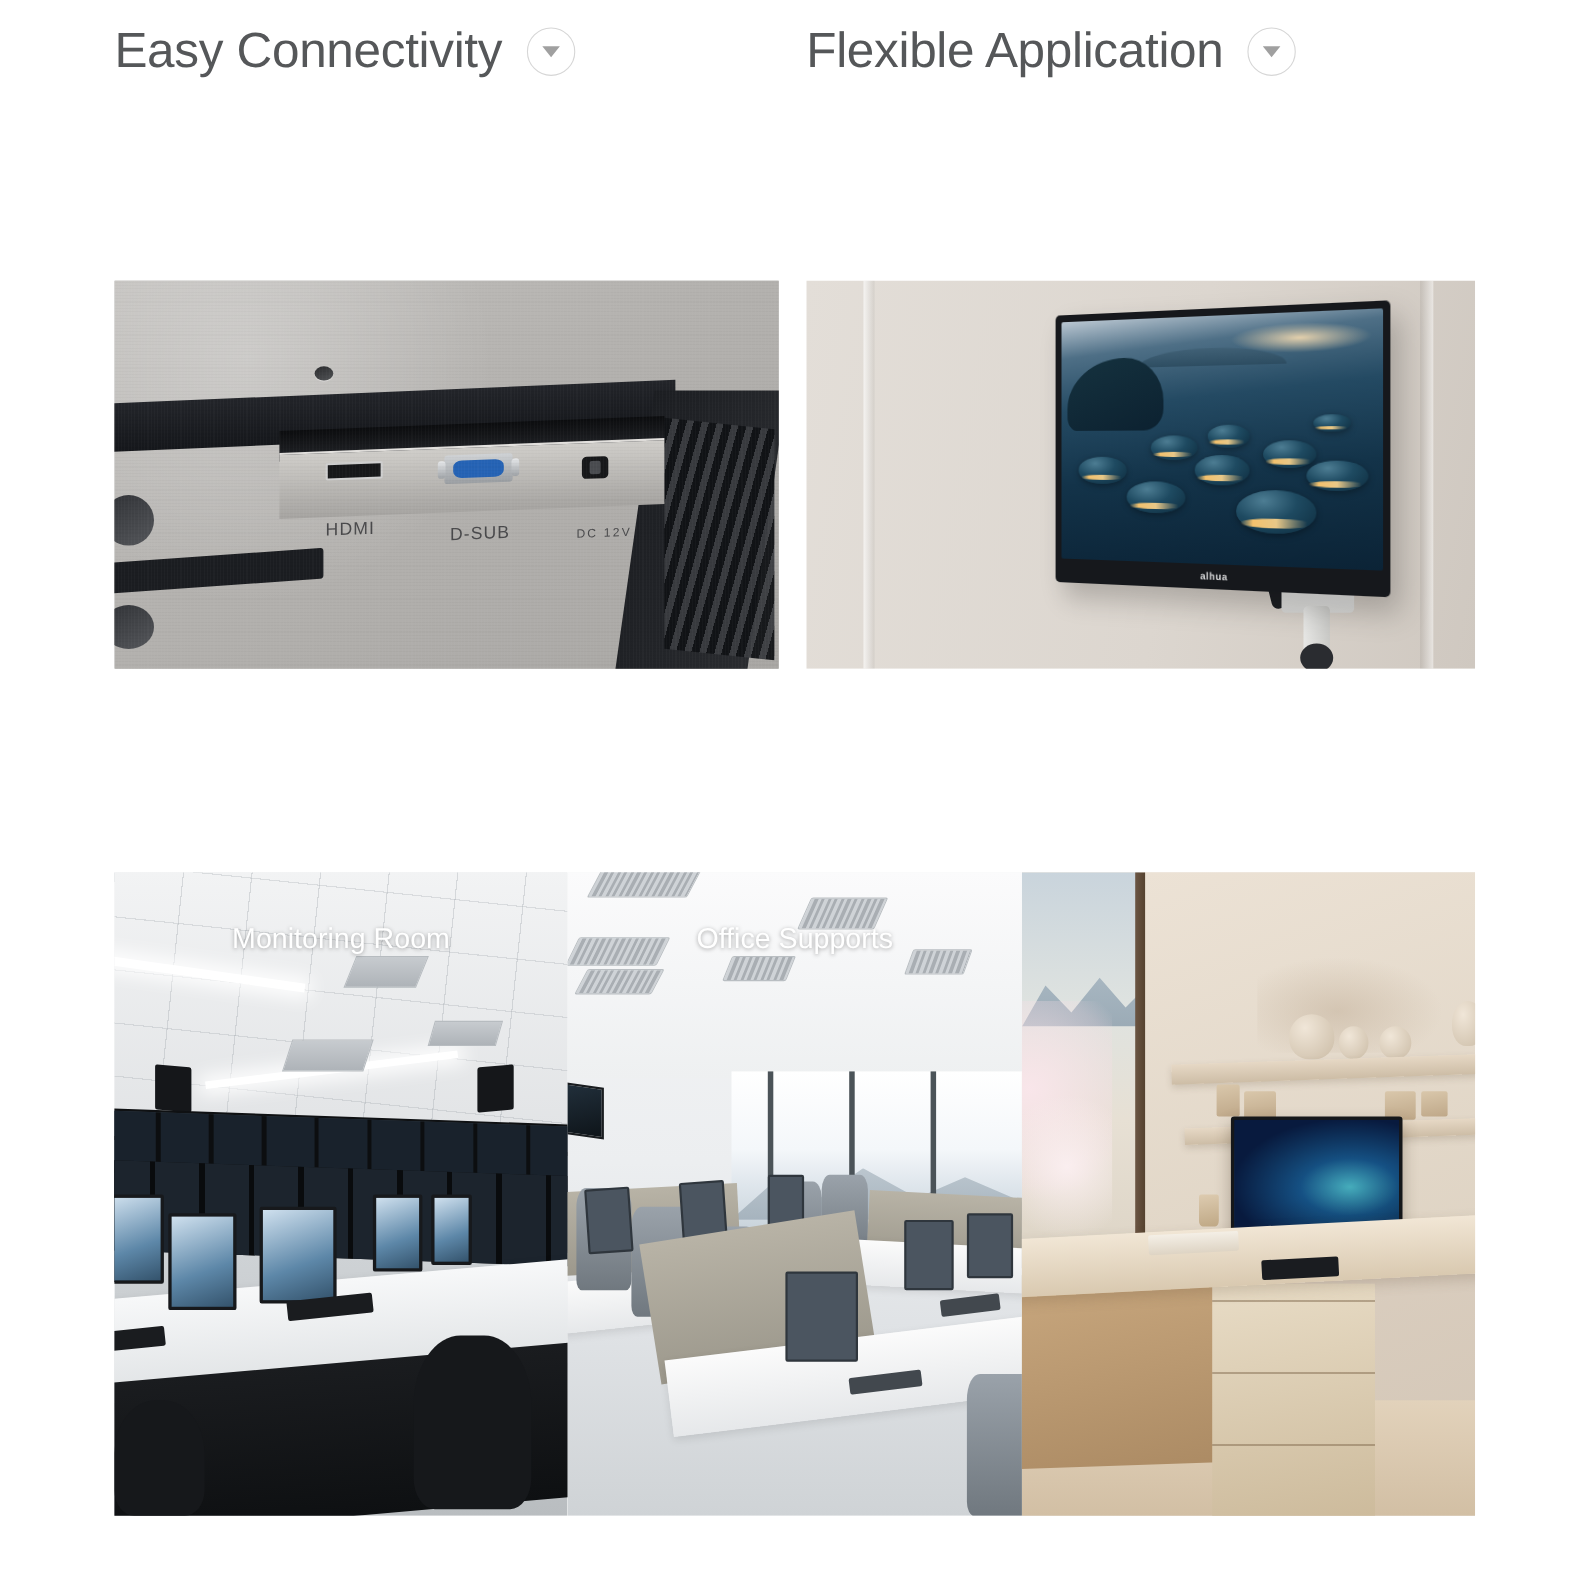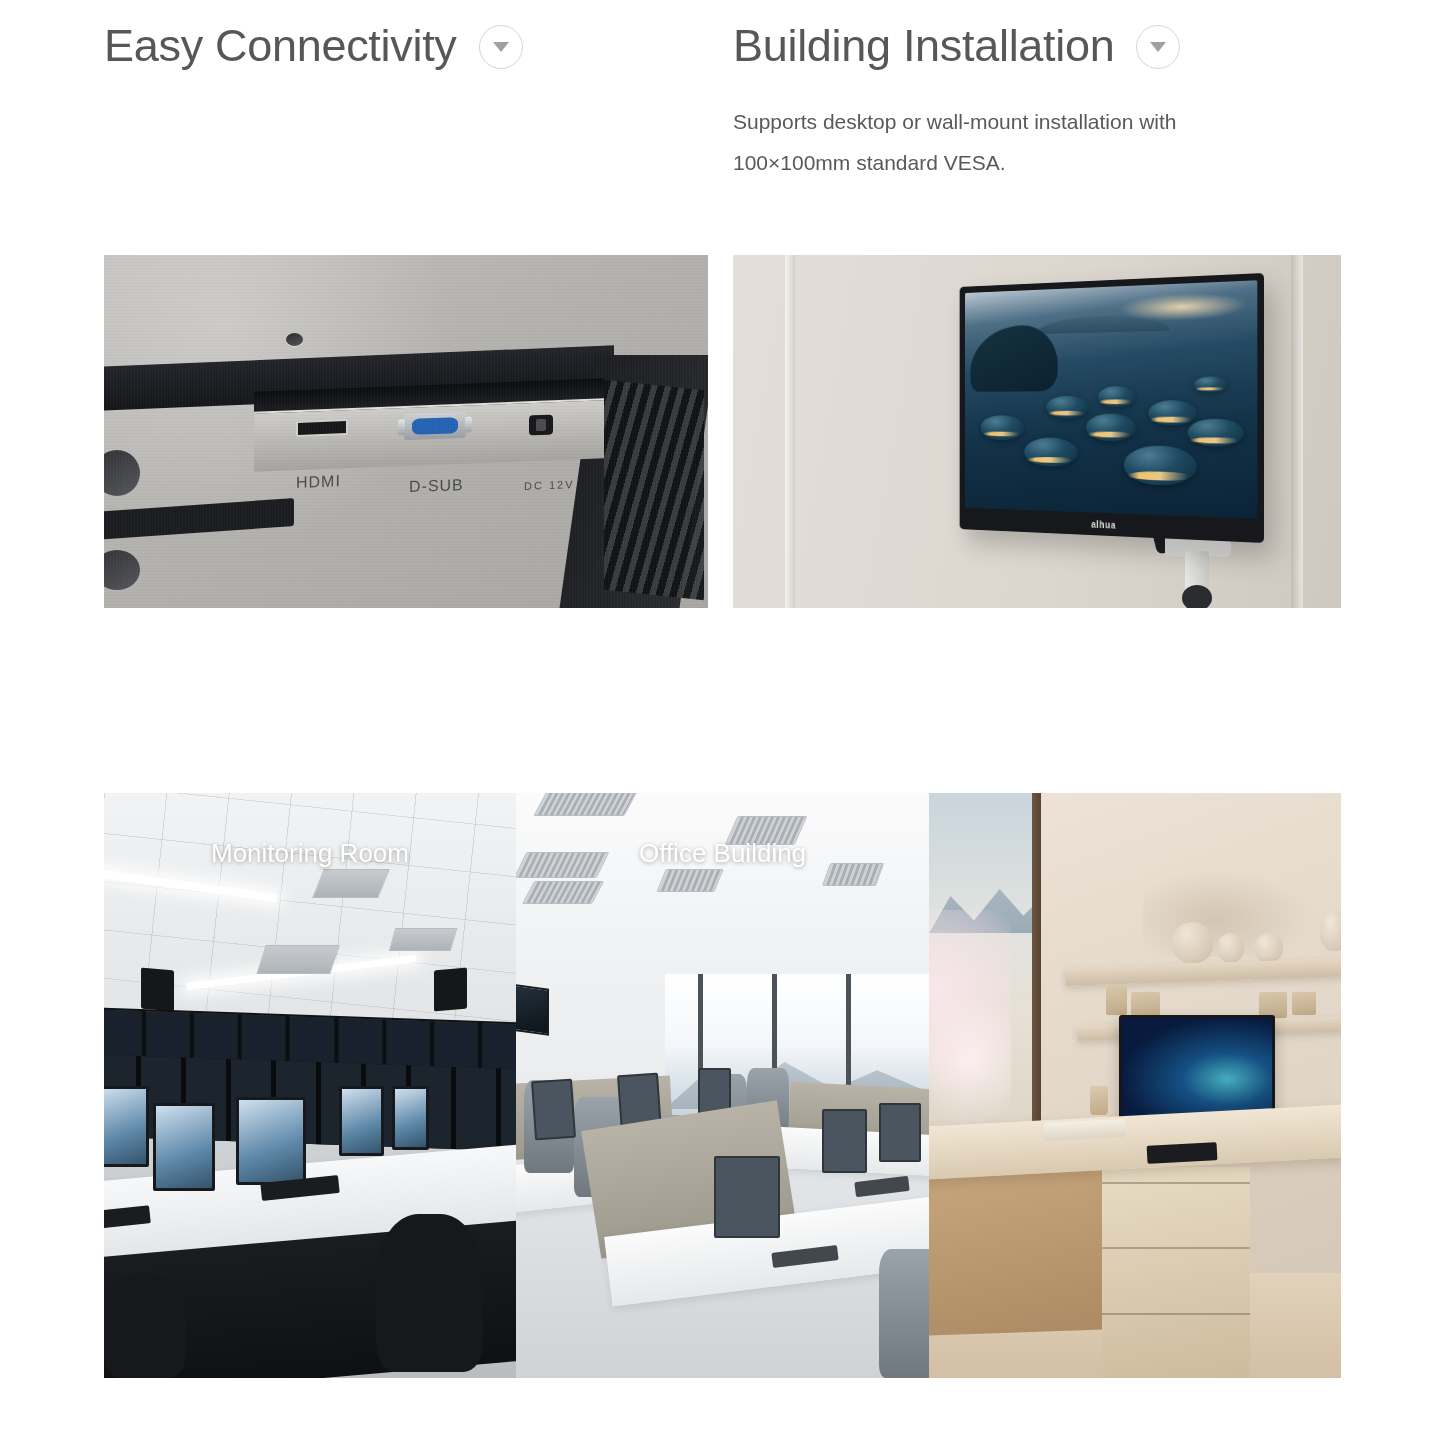--- a/index.html
+++ b/index.html
@@ -309,28 +309,27 @@
         <div class="chevron-btn">
           <svg width="18" height="12" viewBox="0 0 18 12">
             <polygon points="1,1 17,1 9,11" fill="#a0a0a0"></polygon>
           </svg>
         </div>
       </div>
     </div>
 
     <div class="feature-col right">
       <div class="feature-head">
-        <div class="feature-title">Building Installation</div>
+        <div class="feature-title">Flexible Application</div>
         <div class="chevron-btn">
           <svg width="18" height="12" viewBox="0 0 18 12">
             <polygon points="1,1 17,1 9,11" fill="#a0a0a0"></polygon>
           </svg>
         </div>
       </div>
-      <div class="feature-desc">Supports desktop or wall-mount installation with 100×100mm standard VESA.</div>
     </div>
   </div>
 
   <div class="top-images">
 
     <div class="img-card left">
       <div class="ports-photo">
         <div class="screw"></div>
         <div class="stand-hole"></div>
         <div class="stand-hole2"></div>
@@ -461,21 +460,21 @@
         <div class="deskrow d3"></div>
         <div class="mon o5"></div>
         <div class="mon o6"></div>
         <div class="partition p2"></div>
         <div class="deskrow d2"></div>
         <div class="mon o4"></div>
         <div class="kbd kk1"></div>
         <div class="kbd kk2"></div>
         <div class="chair ch6"></div>
       </div>
-      <div class="scenario-label">Office Building</div>
+      <div class="scenario-label">Office Supports</div>
     </div>
 
     <div class="scenario s3">
       <div class="sc3">
         <div class="wall"></div>
         <div class="outside"></div>
         <div class="mnt"></div>
         <div class="blossom"></div>
         <div class="blossom2"></div>
         <div class="mullion"></div>

